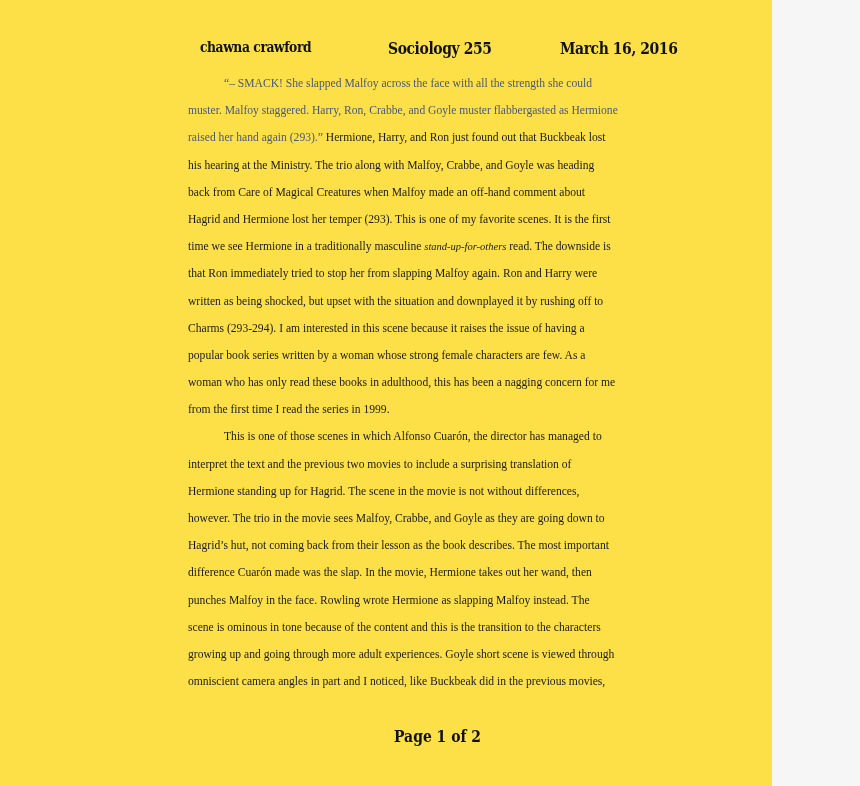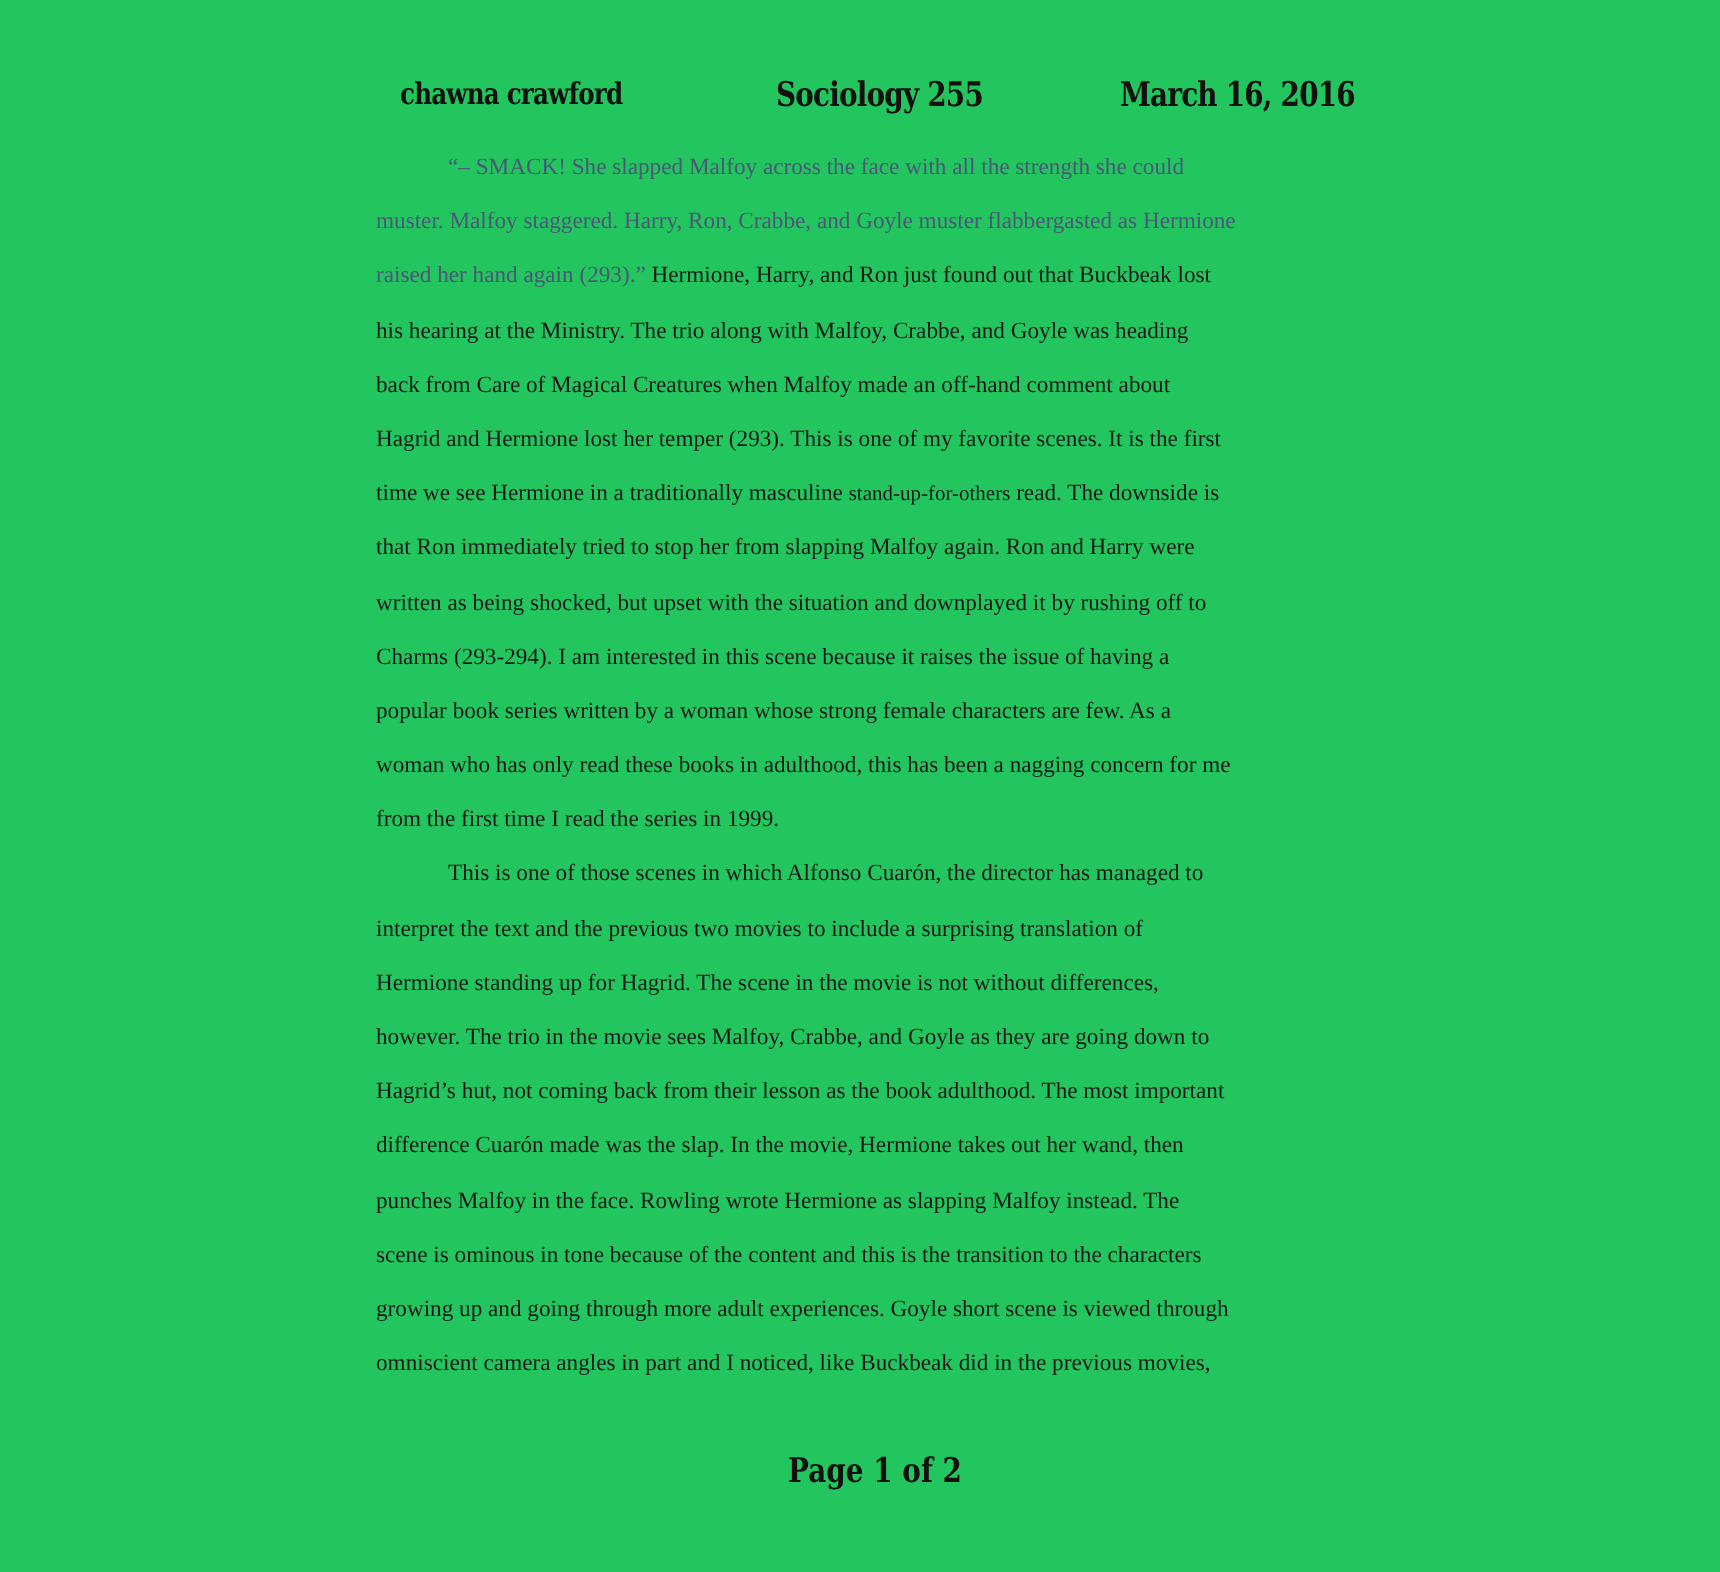--- a/index.html
+++ b/index.html
@@ -5,23 +5,23 @@
     html, body {
       margin: 0;
       padding: 0;
       width: 860px;
       height: 786px;
       background: #f6f6f6;
       overflow: hidden;
     }
     .page {
       position: relative;
-      width: 860px;
+      width: 772px;
       height: 786px;
-      background: #22c55e;
+      background: #fde047;
     }
     .header {
       position: absolute;
       top: 38px;
       left: 200px;
       width: 462px;
       height: 26px;
       font-family: "DejaVu Serif", serif;
       color: #111;
     }
@@ -48,21 +48,21 @@
       color: #1a1a1a;
     }
     .line {
       height: 27.2px;
       line-height: 27.2px;
       white-space: nowrap;
       overflow: visible;
     }
     .indent { padding-left: 36px; }
     .quote { color: #4a5878; }
-    .em { font-size: 10.5px; }
+    .em { font-style: italic; font-size: 10.5px; }
     .footer {
       position: absolute;
       top: 726px;
       left: 394px;
       font-family: "DejaVu Serif", serif;
       font-weight: bold;
       font-size: 17px;
       color: #111;
       transform: scaleX(0.82);
       transform-origin: left top;
@@ -90,21 +90,21 @@
       <div class="line"><span>that Ron immediately tried to stop her from slapping Malfoy again. Ron and Harry were</span></div>
       <div class="line"><span>written as being shocked, but upset with the situation and downplayed it by rushing off to</span></div>
       <div class="line"><span>Charms (293-294). I am interested in this scene because it raises the issue of having a</span></div>
       <div class="line"><span>popular book series written by a woman whose strong female characters are few. As a</span></div>
       <div class="line"><span>woman who has only read these books in adulthood, this has been a nagging concern for me</span></div>
       <div class="line"><span>from the first time I read the series in 1999.</span></div>
       <div class="line indent"><span>This is one of those scenes in which Alfonso Cuarón, the director has managed to</span></div>
       <div class="line"><span>interpret the text and the previous two movies to include a surprising translation of</span></div>
       <div class="line"><span>Hermione standing up for Hagrid. The scene in the movie is not without differences,</span></div>
       <div class="line"><span>however. The trio in the movie sees Malfoy, Crabbe, and Goyle as they are going down to</span></div>
-      <div class="line"><span>Hagrid’s hut, not coming back from their lesson as the book adulthood. The most important</span></div>
+      <div class="line"><span>Hagrid’s hut, not coming back from their lesson as the book describes. The most important</span></div>
       <div class="line"><span>difference Cuarón made was the slap. In the movie, Hermione takes out her wand, then</span></div>
       <div class="line"><span>punches Malfoy in the face. Rowling wrote Hermione as slapping Malfoy instead. The</span></div>
       <div class="line"><span>scene is ominous in tone because of the content and this is the transition to the characters</span></div>
       <div class="line"><span>growing up and going through more adult experiences. Goyle short scene is viewed through</span></div>
       <div class="line"><span>omniscient camera angles in part and I noticed, like Buckbeak did in the previous movies,</span></div>
     </div>
 
   <div class="footer">Page 1 of 2</div>
 </div>
 

